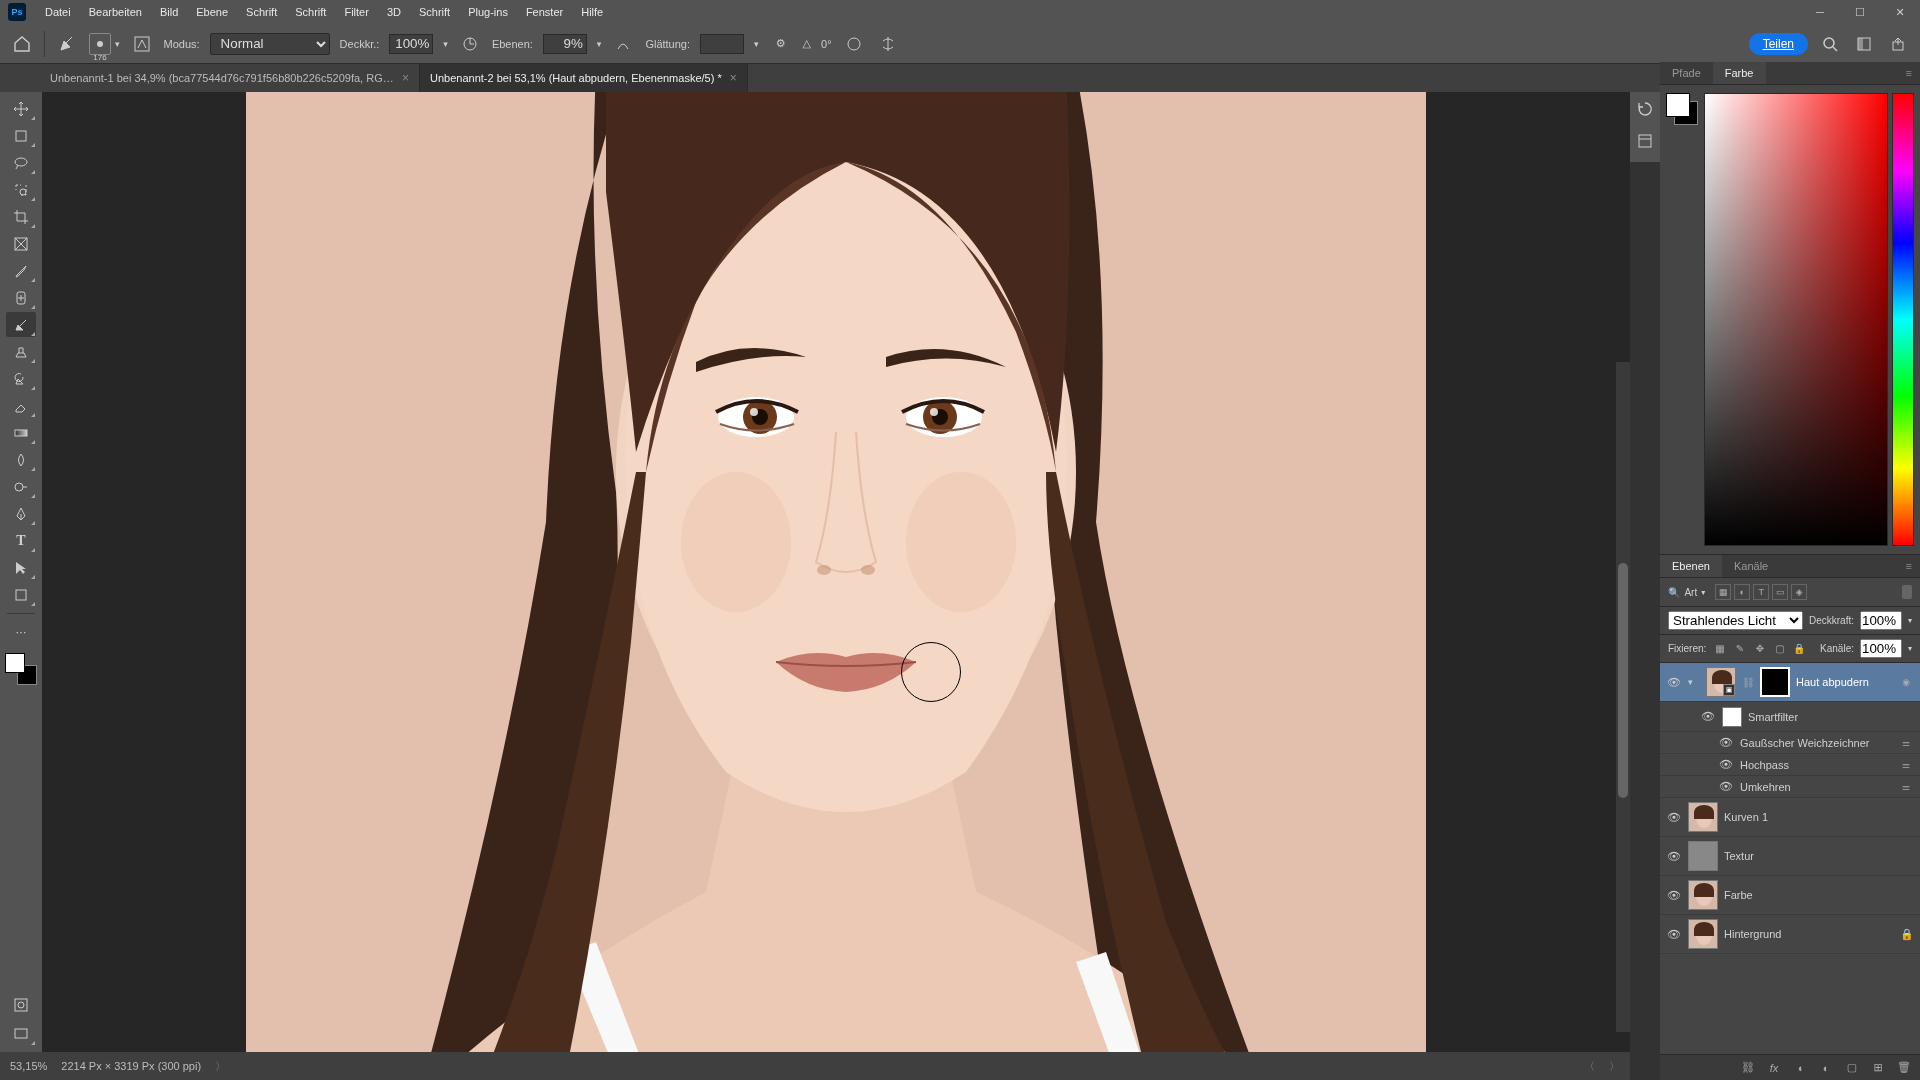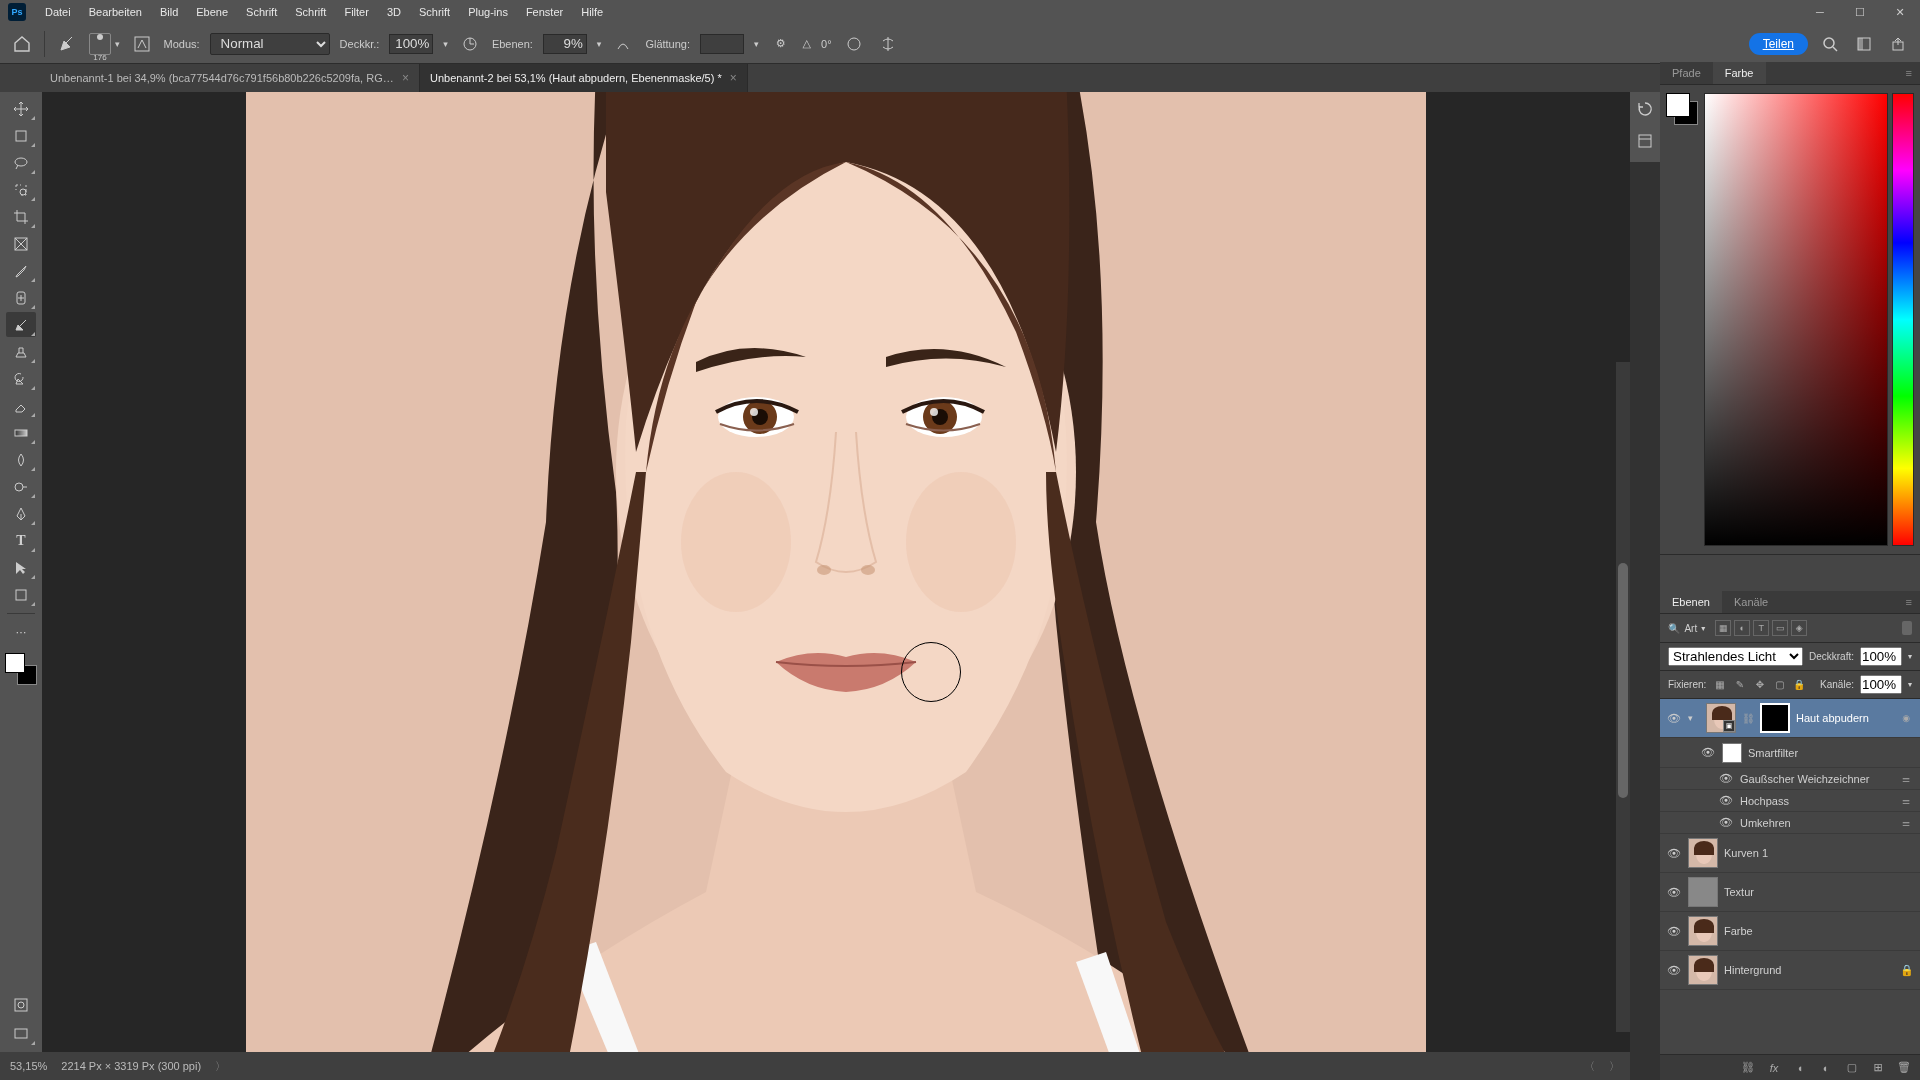--- a/index.html
+++ b/index.html
@@ -9,21 +9,21 @@
 .menubar { height: 24px; background: #535353; display: flex; align-items: center; padding-left: 8px; }
 .menubar .logo { width: 18px; height: 18px; background: #001e36; border-radius: 3px; display: flex; align-items: center; justify-content: center; color: #31a8ff; font-weight: bold; font-size: 9px; margin-right: 10px; }
 .menubar .menu-item { padding: 0 9px; color: #e8e8e8; line-height: 24px; cursor: pointer; }
 .menubar .win-controls { margin-left: auto; display: flex; }
 .menubar .win-btn { width: 40px; height: 24px; display: flex; align-items: center; justify-content: center; cursor: pointer; color: #ccc; }
 
 
 .optionsbar { height: 40px; background: #535353; border-bottom: 1px solid #2c2c2c; display: flex; align-items: center; padding: 0 10px; gap: 10px; }
 .optionsbar .homebtn { width: 24px; height: 24px; display:flex;align-items:center;justify-content:center; }
 .optionsbar .tool-preset { display:flex; align-items:center; gap:4px; }
-.optionsbar .brush-prev { width: 22px; height:22px; border:1px solid #888; border-radius:2px; display:flex; justify-content:center; position:relative;}
+.optionsbar .brush-prev { width: 22px; height:22px; border:1px solid #888; border-radius:2px; display:flex; align-items:center; justify-content:center; position:relative;}
 .optionsbar .brush-dot { width:6px; height:6px; background:#ccc; border-radius:50%; }
 .optionsbar .label { color:#ccc; }
 .optionsbar select, .optionsbar .dropdown { background:#3f3f3f; border:1px solid #2a2a2a; color:#ddd; height:22px; padding:0 6px; border-radius:2px; }
 .optionsbar .numfield { width:44px; background:#3f3f3f; border:1px solid #2a2a2a; color:#ddd; height:20px; text-align:right; padding-right:3px; }
 .optionsbar .iconbtn { width:24px; height:24px; display:flex; align-items:center; justify-content:center; cursor:pointer; color:#ccc; border-radius:2px;}
 .optionsbar .spacer { flex:1; }
 .optionsbar .share { background:#1473e6; color:#fff; padding:4px 14px; border-radius:14px; cursor:pointer; font-size:12px;text-decoration:underline; }
 .optionsbar .divider { width:1px; height:26px; background:#3a3a3a; }
 .brush-size-label { position:absolute; bottom:-8px; left:0; right:0; text-align:center; font-size:8px; color:#ccc;}
 
@@ -60,21 +60,21 @@
 .panel-tabs { display:flex; background:#3a3a3a; border-bottom:1px solid #2a2a2a; }
 .panel-tabs .ptab { padding:5px 12px; color:#999; cursor:pointer; }
 .panel-tabs .ptab.active { background:#454545; color:#eee; }
 .panel-tabs .pmenu { margin-left:auto; padding:5px 8px; color:#888; cursor:pointer;}
 
 .color-panel { height:470px; display:flex; padding:8px 6px; gap:4px; border-bottom:1px solid #2a2a2a;}
 .color-swatches { display:flex; flex-direction:column; gap:0; }
 .color-picker-area { flex:1; position:relative; background:linear-gradient(to bottom, rgba(0,0,0,0), #000), linear-gradient(to right, #fff, #ff0000); border:1px solid #2a2a2a;}
 .hue-strip { width:22px; background:linear-gradient(to bottom, #ff0000 0%, #ff00ff 17%, #0000ff 33%, #00ffff 50%, #00ff00 67%, #ffff00 83%, #ff0000 100%); border:1px solid #2a2a2a;}
 
-.layers-header { display:flex; background:#3a3a3a; border-bottom:1px solid #2a2a2a;margin-top:36px;}
+.layers-header { display:flex; background:#3a3a3a; border-bottom:1px solid #2a2a2a;}
 .layers-opts { padding:6px 8px; display:flex; align-items:center; gap:6px; border-bottom:1px solid #2a2a2a; font-size:10px;}
 .layers-opts .search { display:flex; align-items:center; gap:4px; }
 .layers-opts .filtericons { display:flex; gap:3px; margin-left:4px;}
 .layers-opts .fbtn { width:16px; height:16px; border:1px solid #666; display:flex; align-items:center; justify-content:center; font-size:9px; color:#aaa; cursor:pointer;}
 .layers-blend { padding:4px 8px; display:flex; align-items:center; gap:6px; border-bottom:1px solid #2a2a2a; font-size:10px;}
 .layers-blend .dropdown { flex:1; }
 .layers-lock { padding:4px 8px; display:flex; align-items:center; gap:6px; border-bottom:1px solid #2a2a2a; font-size:10px;}
 .layers-lock .lockicons { display:flex; gap:5px;}
 .layers-lock .lbtn { width:15px; height:15px; display:flex; align-items:center; justify-content:center; color:#aaa; cursor:pointer;}
 

